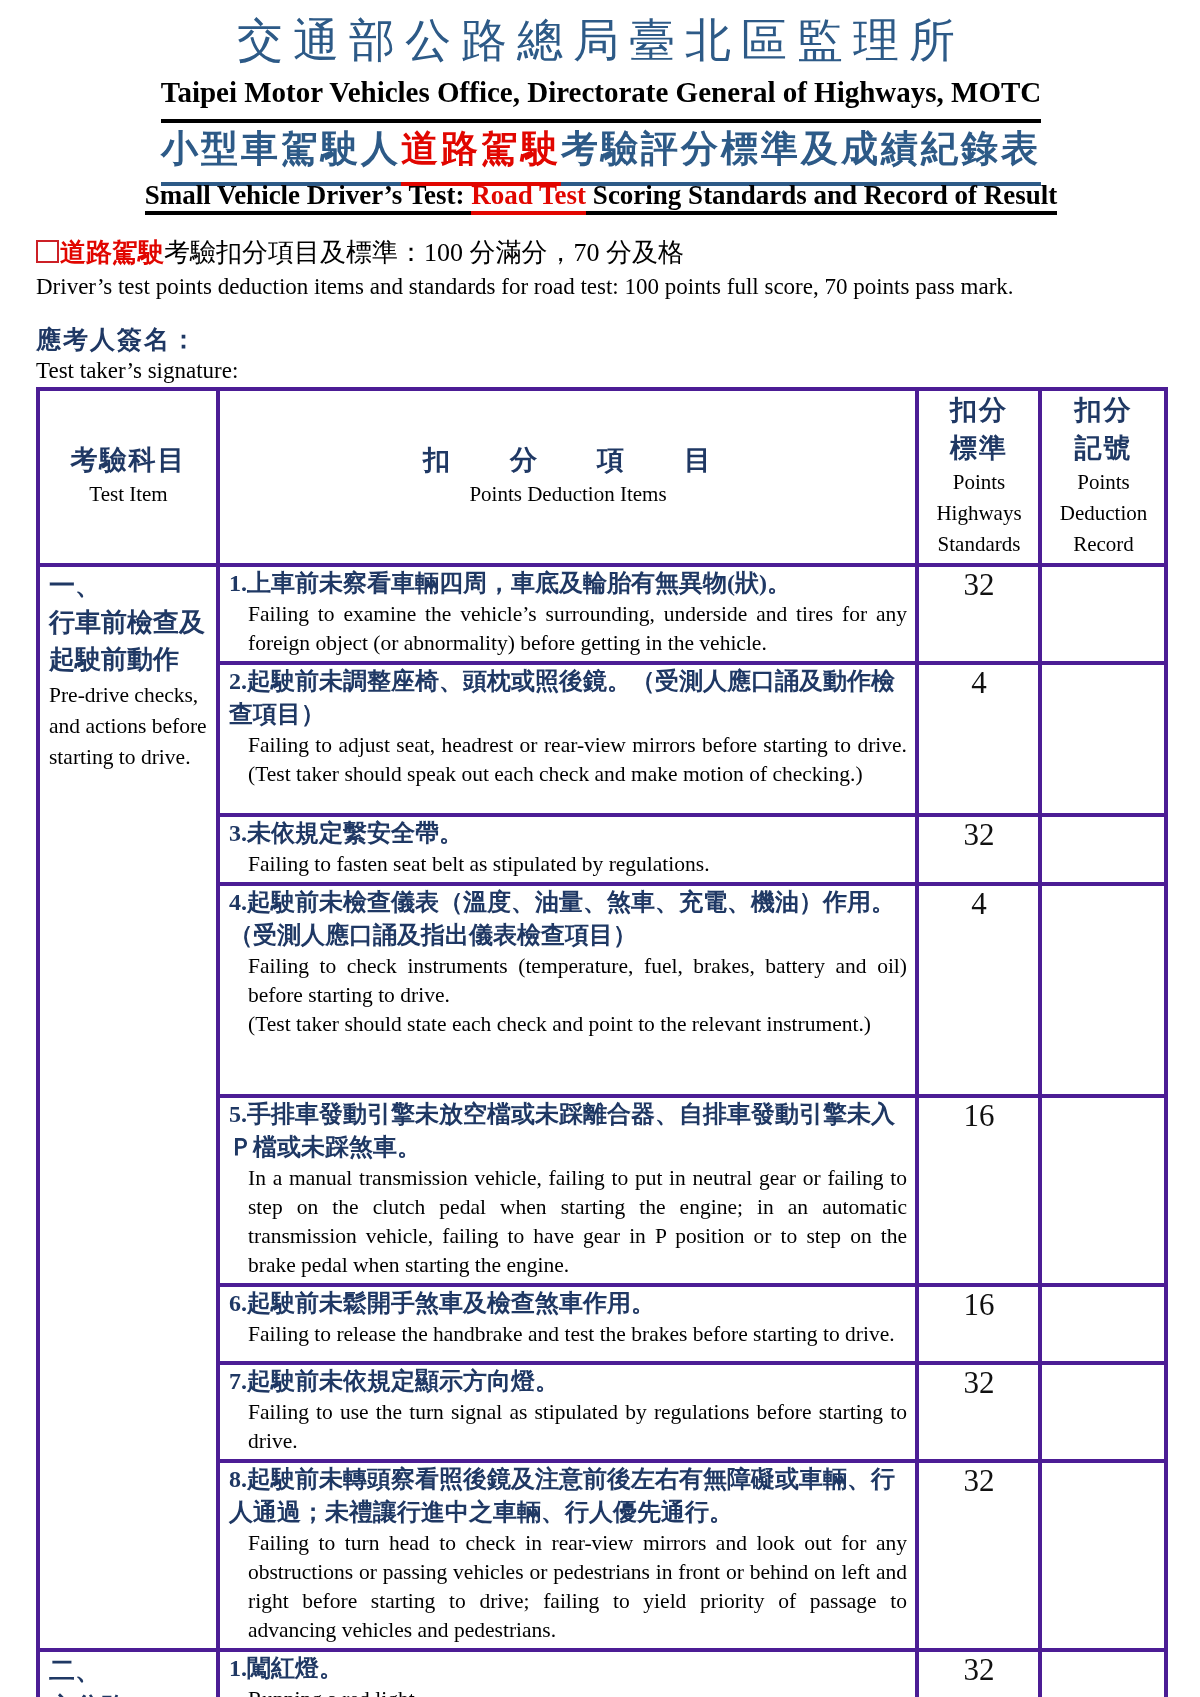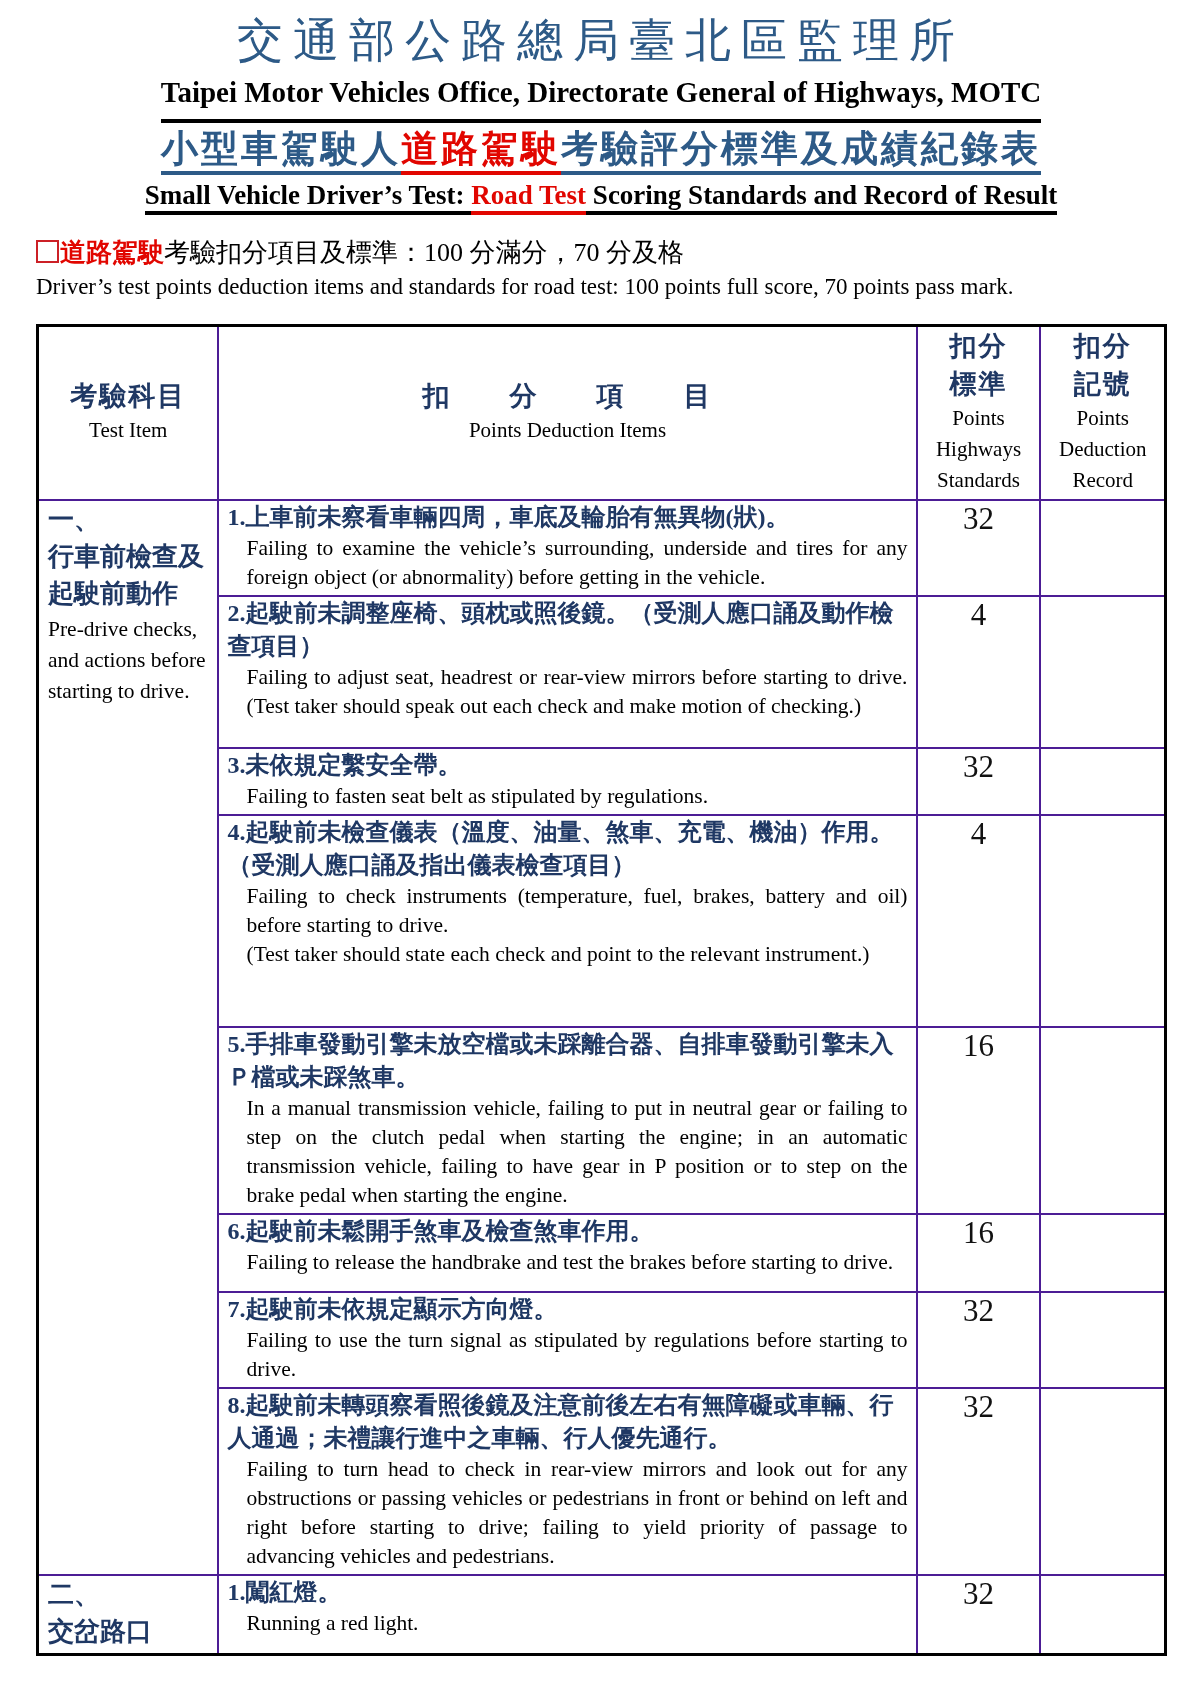--- a/index.html
+++ b/index.html
@@ -36,21 +36,21 @@
   }
   .subtitle-zh {
     text-align: center;
     font-size: 37px;
     line-height: 46px;
     font-weight: bold;
     letter-spacing: 3px;
     margin-top: 16px;
     color: #2d5a87;
   }
-  .subtitle-zh span { border-bottom: 4px solid currentColor; padding-bottom: 2px; }
+  .subtitle-zh span { border-bottom: 4px solid currentColor; padding-bottom: 13px; }
   .subtitle-en {
     text-align: center;
     font-size: 27px;
     line-height: 34px;
     font-weight: bold;
     margin-top: 6px;
   }
   .subtitle-en span { border-bottom: 4px solid currentColor; padding-bottom: 1px; }
   .red { color: #e10600; }
 
@@ -74,21 +74,21 @@
 
   
   table.score {
     border-collapse: collapse;
     table-layout: fixed;
     width: 1128px;
     margin-top: 2px;
     border: 3px solid #000;
   }
   table.score th, table.score td {
-    border: 2px solid #4c1d95;
+    border: 4px solid #4c1d95;
     vertical-align: top;
     padding: 0 8px 3px 9px;
     overflow: hidden;
   }
   col.c1 { width: 180px; }
   col.c2 { width: 699px; }
   col.c3 { width: 123px; }
   col.c4 { width: 126px; }
 
   th { font-weight: normal; }
@@ -144,20 +144,22 @@
   </div>
 
   <div class="intro">
     <div class="intro-zh">
       <span class="checkbox"></span><span class="zh-red">道路駕駛</span><span>考驗扣分項目及標準：100 分滿分，70 分及格</span>
     </div>
     <div class="intro-en">Driver’s test points deduction items and standards for road test: 100 points full score, 70 points pass mark.</div>
   </div>
 
   <div class="sig">
+    <div class="sig-zh">應考人簽名：</div>
+    <div class="sig-en">Test taker’s signature:</div>
   </div>
 
   <table class="score">
     <colgroup>
         <col class="c1">
         <col class="c2">
         <col class="c3">
         <col class="c4">
       </colgroup>
 

